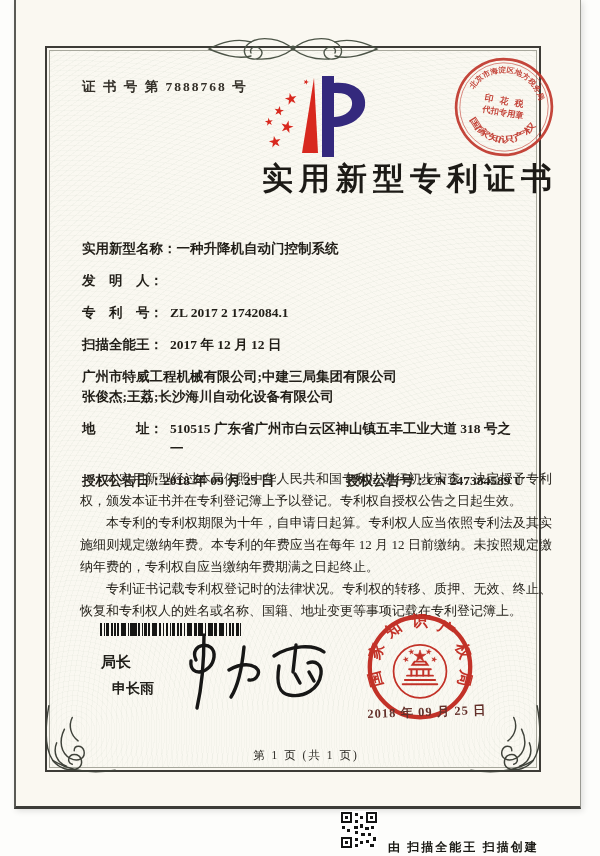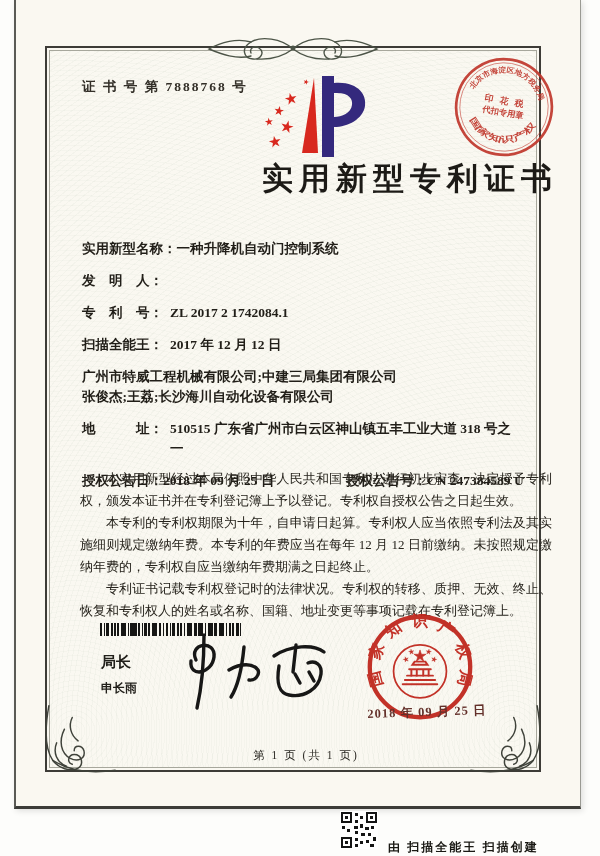--- a/index.html
+++ b/index.html
@@ -53,21 +53,21 @@
   }
   .paras p{margin:0;text-indent:2em;}
   .barcode{
     position:absolute;left:84px;top:623px;width:142px;height:13px;
     background:
       repeating-linear-gradient(90deg,#161614 0 1.5px,transparent 1.5px 3.5px),
       repeating-linear-gradient(90deg,#161614 0 1px,transparent 1px 6px),
       repeating-linear-gradient(90deg,#161614 0 2px,transparent 2px 11px);
   }
   .commissioner-title{position:absolute;left:85px;top:653px;font-size:15px;font-weight:700;font-family:"Liberation Sans","DejaVu Sans",sans-serif;color:#22201b;}
-  .commissioner-name{position:absolute;left:85px;top:680px;font-size:12px;font-weight:700;font-family:"Liberation Sans","DejaVu Sans",sans-serif;color:#22201b;}
+  .commissioner-name{position:absolute;left:96px;top:680px;font-size:14px;font-weight:700;font-family:"Liberation Sans","DejaVu Sans",sans-serif;color:#22201b;}
   .signature{position:absolute;left:152px;top:630px;}
   .seal{position:absolute;left:350px;top:613px;opacity:.95;}
   .seal-date{
     position:absolute;left:346px;top:704px;width:130px;text-align:center;
     font-size:12.5px;font-weight:700;color:#63302a;transform:rotate(-2deg);
     letter-spacing:1px;
   }
   .footer{
     position:absolute;left:44px;width:492px;top:748px;text-align:center;
     font-size:11.5px;letter-spacing:2px;color:#2c2a24;

